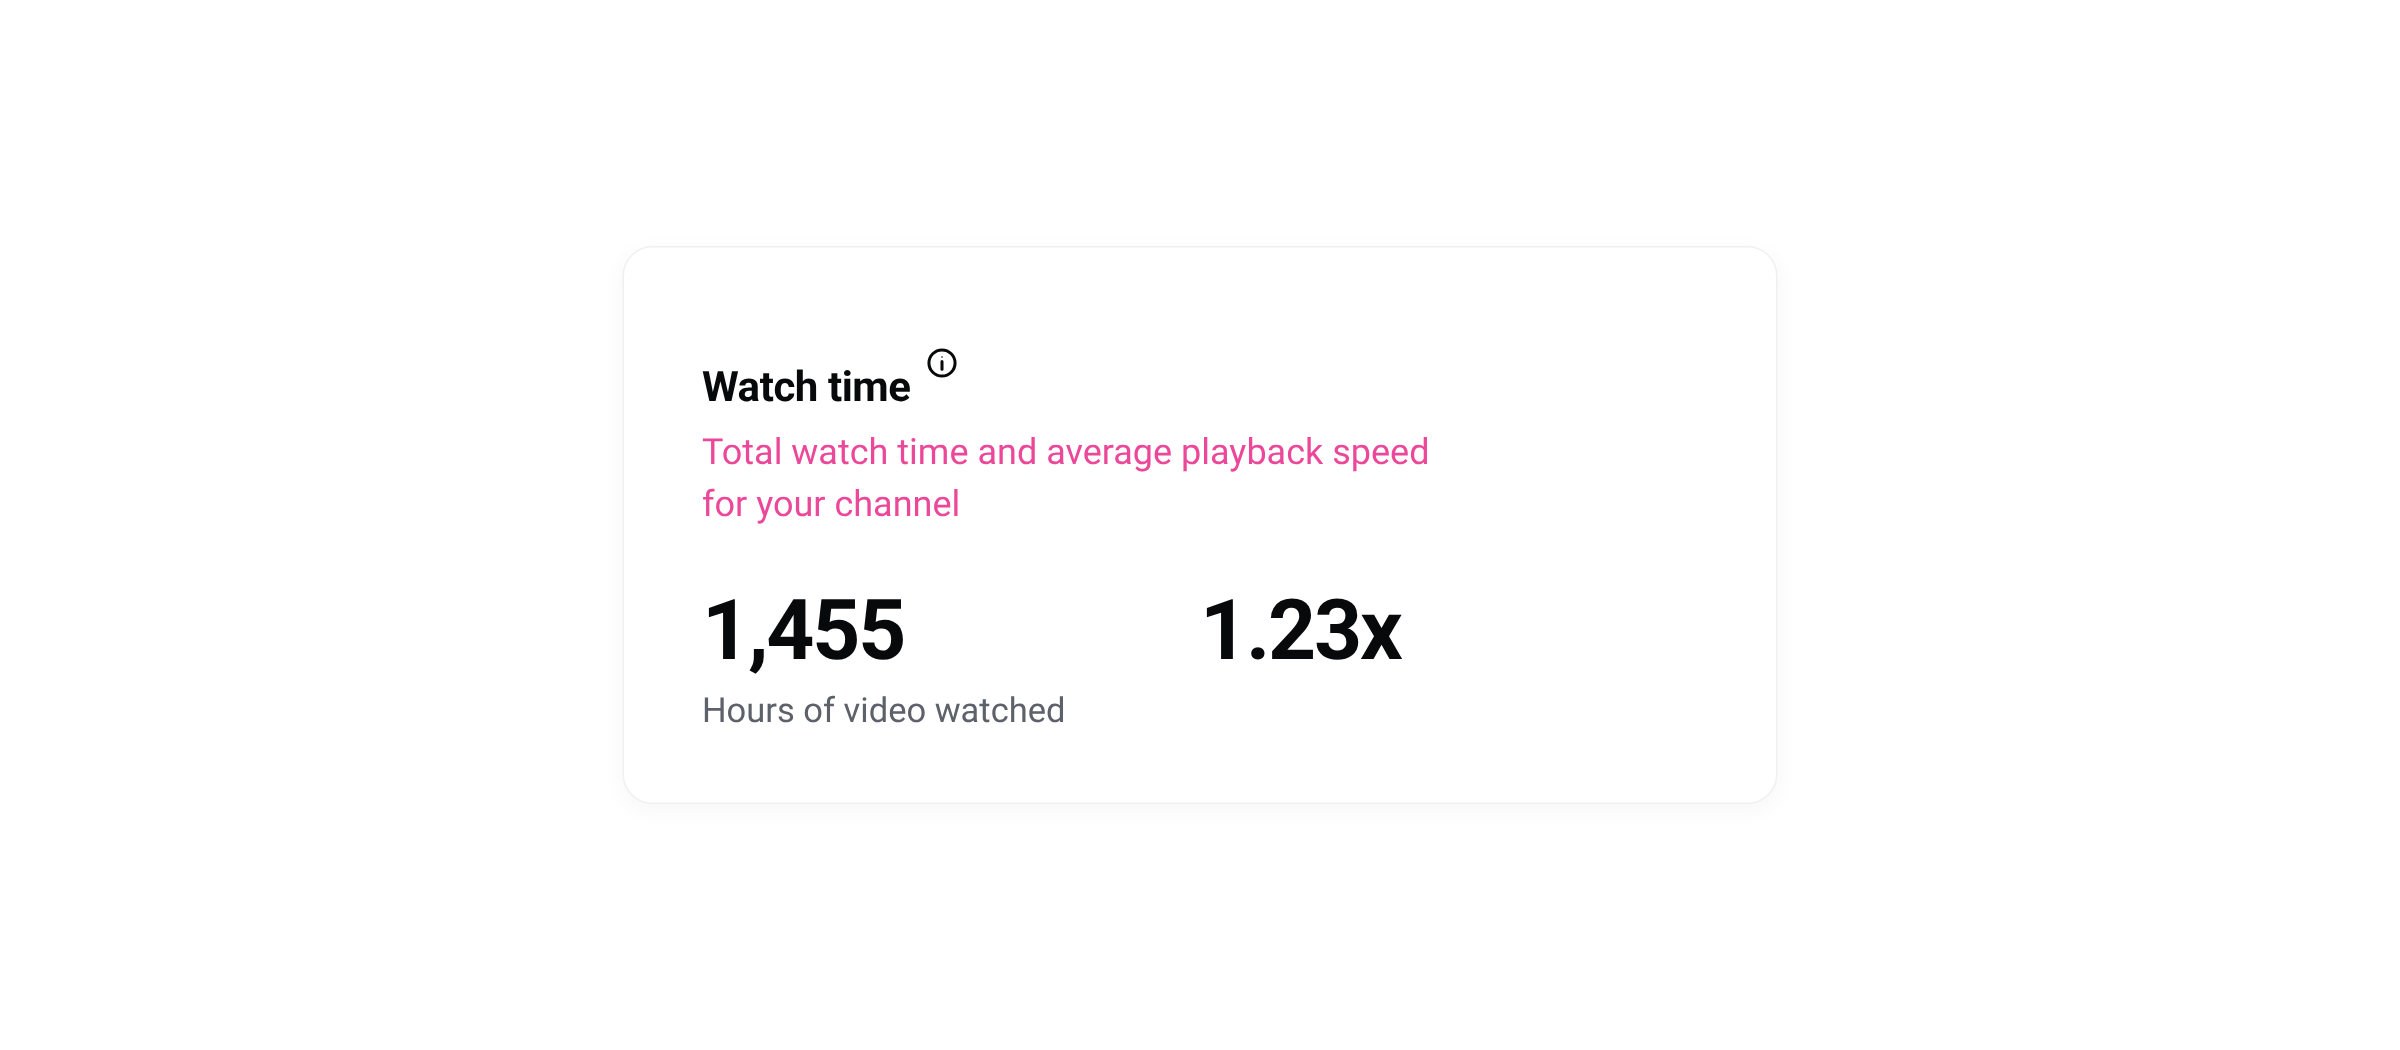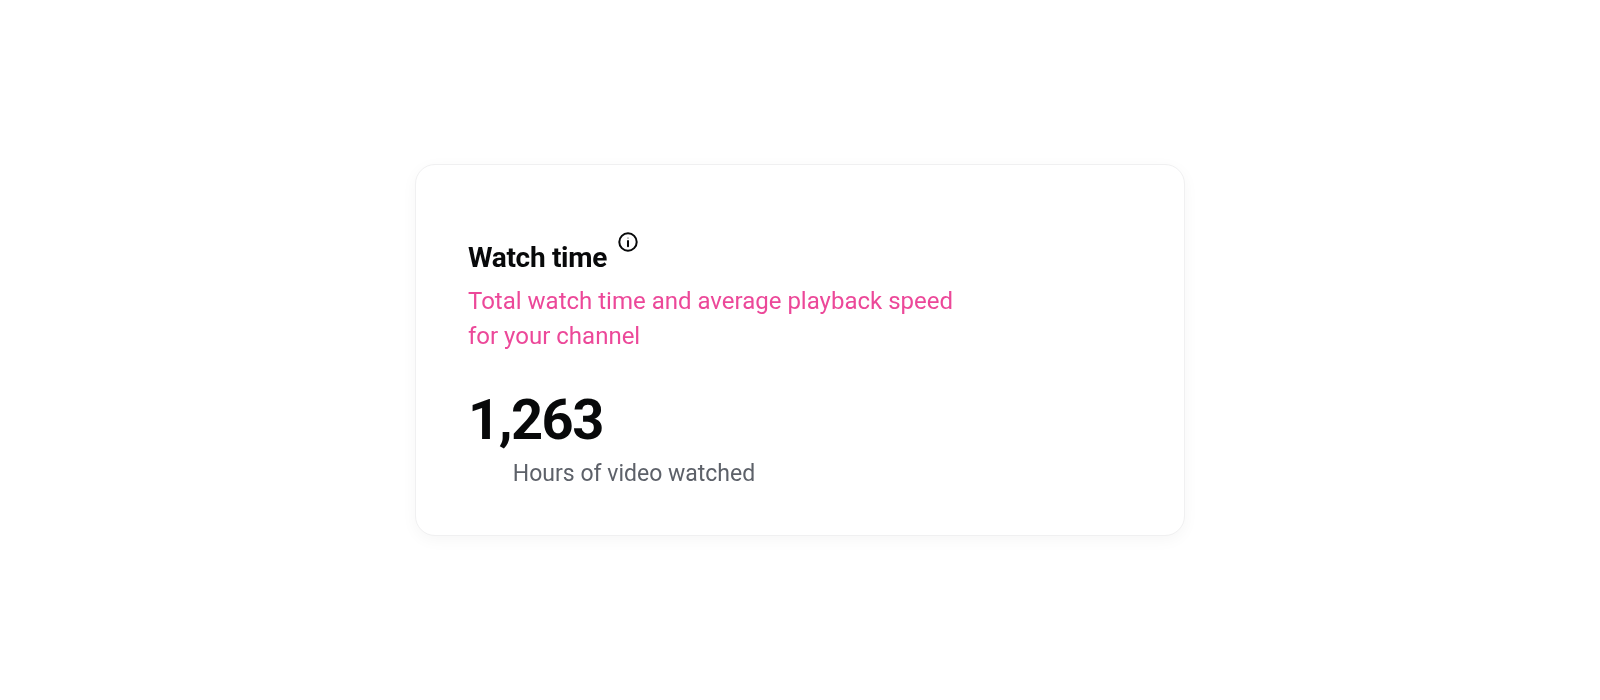--- a/index.html
+++ b/index.html
@@ -83,21 +83,20 @@
       color: #08090a;
       letter-spacing: -1.5px;
       line-height: 1.1;
       margin-bottom: 8px;
     }
 
     .metric-label {
       font-size: 23px;
       color: #5d6169;
       font-weight: 400;
-      text-align: center;
     }
   </style>
 </head>
 <body>
 
 <div class="card">
   <div class="card-header">
     <div class="card-title-row">
       <span class="card-title">Watch time</span>
       <span class="info-icon">
@@ -106,19 +105,20 @@
           <line x1="12" y1="11" x2="12" y2="16.5"></line>
           <circle cx="12" cy="7.6" r="0.6" fill="currentColor" stroke="none"></circle>
         </svg>
       </span>
     </div>
     <div class="card-subtitle">Total watch time and average playback speed for your channel</div>
   </div>
 
   <div class="metrics">
     <div class="metric">
-      <div class="metric-value">1,263</div>
+      <div class="metric-value">1,455</div>
       <div class="metric-label">Hours of video watched</div>
     </div>
     <div class="metric">
+      <div class="metric-value">1.23x</div>
     </div>
   </div>
 </div>
 
 </body></html>

